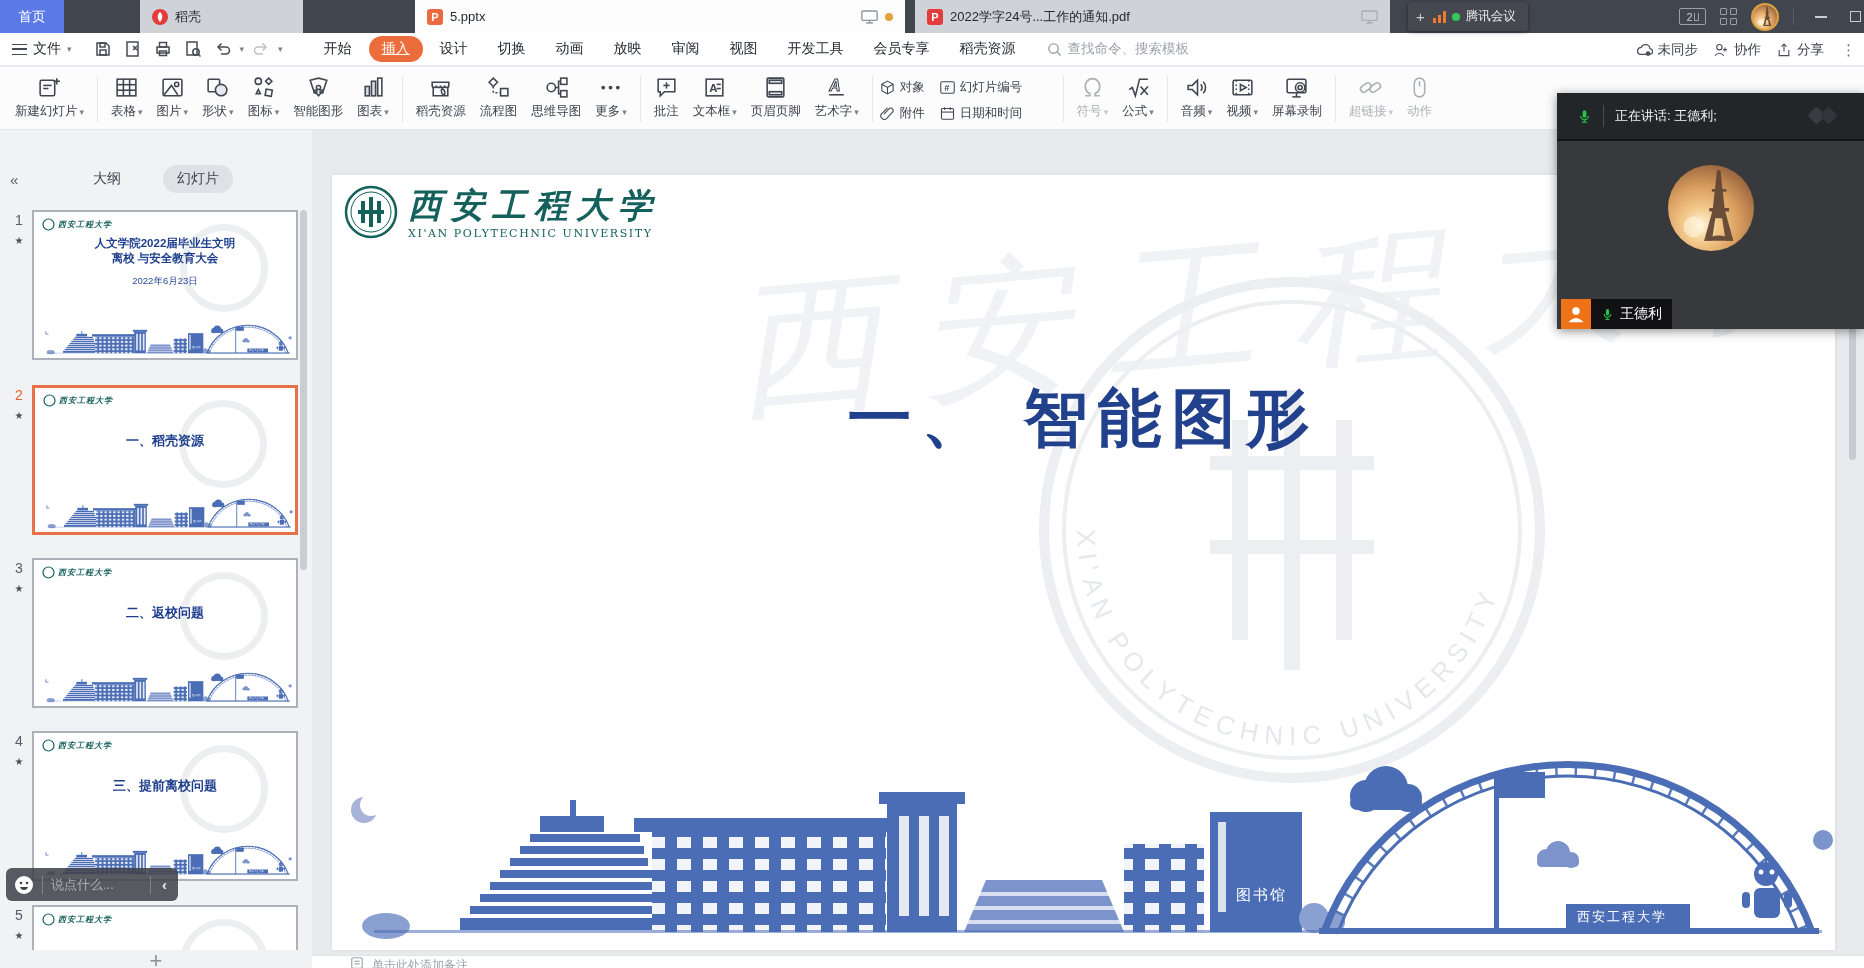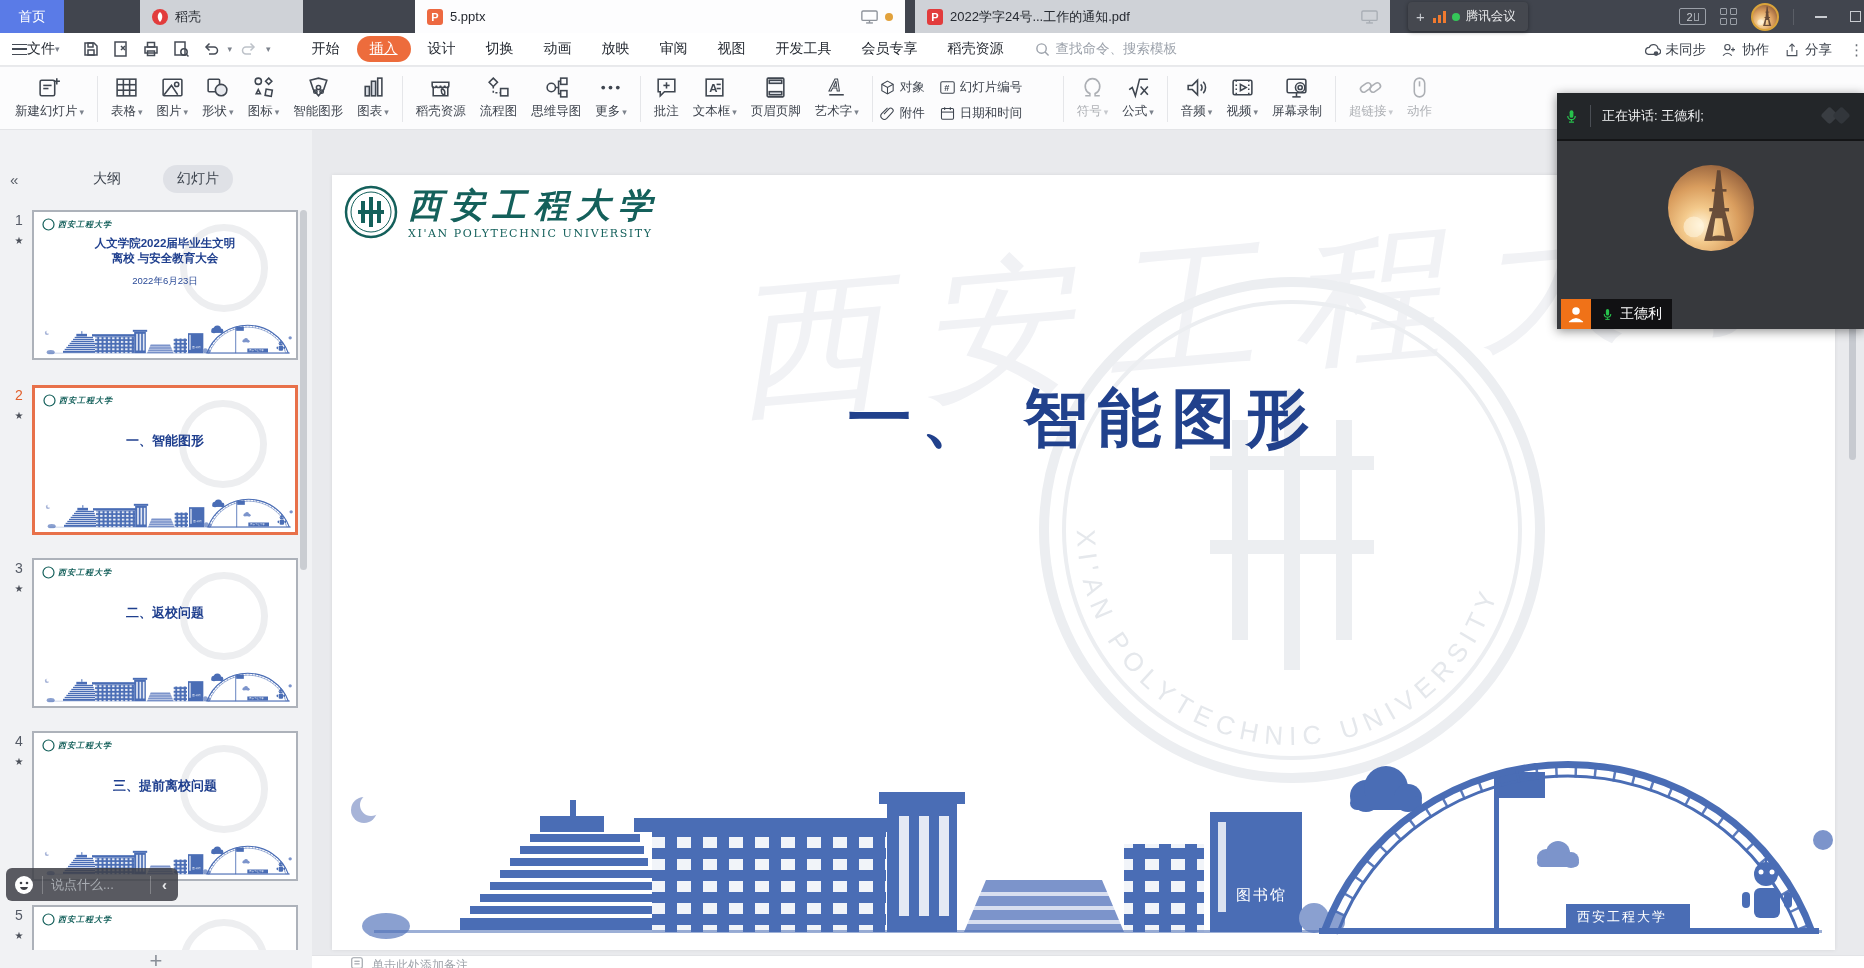--- a/index.html
+++ b/index.html
@@ -37,33 +37,33 @@
     background:radial-gradient(circle at 38% 70%, #FFF3D9 0%, #F3C98B 22%, #D99D5E 48%, #A06B42 75%, #6B4730 100%); }
   .avatar svg { position:absolute; inset:0; }
   .tb-divider { width:1px; height:16px; background:#5A5E66; }
   .ctl { color:#C9CCD1; display:flex; align-items:center; justify-content:center; width:26px; height:33px; }
   .min-ic { width:12px; height:2px; background:#C9CCD1; }
   .max-ic { width:11px; height:11px; border:1.5px solid #C9CCD1; }
   .ctl-max { width:14px; overflow:hidden; }
 
   
   .menubar { position:absolute; left:0; top:33px; width:100%; height:33px; background:#fff; border-bottom:1px solid #E8E9EB; display:flex; align-items:center; z-index:20; }
-  .file-btn { display:flex; align-items:center; font-size:14px; color:#262B33; padding:0 10px 0 12px; }
+  .file-btn { display:flex; align-items:center; gap:6px; font-size:14px; color:#262B33; padding:0 10px 0 12px; }
   .burger { width:15px; height:11px; border-top:1.8px solid #454B55; border-bottom:1.8px solid #454B55; position:relative; }
   .burger:before { content:""; position:absolute; left:0; right:0; top:3.4px; height:1.8px; background:#454B55; }
   .chev { font-size:9px; color:#7C828C; }
   .qa-group { display:flex; align-items:center; gap:4px; margin:0 6px 0 8px; }
   .qa-btn { width:26px; height:26px; display:flex; align-items:center; justify-content:center; border-radius:3px; }
   .qa-btn svg { stroke:#454B55; fill:none; stroke-width:1.5; }
   .qa-btn.disabled svg { stroke:#BDC2C9; }
   .menu-tabs { display:flex; align-items:center; gap:4px; margin-left:22px; }
   .mtab { font-size:14px; color:#262B33; padding:4px 13px; border-radius:15px; white-space:nowrap; }
   .mtab.active { background:#ED6C3C; color:#fff;text-decoration:underline; }
   .menu-search { display:flex; align-items:center; gap:6px; margin-left:18px; color:#9CA2AB; font-size:13.5px; }
-  .mb-right { position:absolute; right:0; top:0; height:33px; display:flex; align-items:center; gap:15px; font-size:13.5px; color:#3E444E; }
+  .mb-right { position:absolute; right:8px; top:0; height:33px; display:flex; align-items:center; gap:15px; font-size:13.5px; color:#3E444E; }
   .mb-item { display:flex; align-items:center; gap:5px; }
   .mb-item svg { stroke:#4A505A; fill:none; stroke-width:1.4; }
   .vdots { color:#6B7077; font-size:15px; letter-spacing:0; margin-left:2px; }
 
   
   .ribbon { position:absolute; left:0; top:67px; width:100%; height:63px; background:#FCFCFD; border-bottom:1px solid #E3E4E7; display:flex; align-items:flex-start; padding-left:8px; z-index:10; overflow:hidden; }
   .rb-item { display:flex; flex-direction:column; align-items:center; gap:3px; padding:8px 7px 4px; border-radius:4px; }
   .rb-item .ric { width:25px; height:25px; }
   .rb-item .ric svg, svg.icsvg { width:100%; height:100%; stroke:#3F4650; fill:none; stroke-width:1.5; }
   .rlb { font-size:12.5px; color:#3E444E; white-space:nowrap; }
@@ -116,21 +116,21 @@
   .canvas-scroll { position:absolute; right:8px; top:50px; width:7px; height:280px; background:#C7CAD0; border-radius:4px; }
 
   
   .chat-bubble { position:absolute; left:6px; top:868px; width:172px; height:33px; background:rgba(62,64,70,.85); border-radius:6px; display:flex; align-items:center; z-index:45; padding:0 8px; }
   .chat-divider { width:1px; height:18px; background:rgba(255,255,255,.25); margin:0 8px; }
   .chat-ph { flex:1; font-size:13px; color:#A9ADB3; white-space:nowrap; overflow:hidden; }
   .chat-arrow { color:#E8E9EB; font-size:15px; font-weight:bold; padding:0 3px; }
 
   
   .meeting { position:absolute; left:1557px; top:93px; width:307px; height:236px; z-index:60; box-shadow:0 2px 10px rgba(0,0,0,.45); }
-  .mt-header { height:46px; background:#232629; display:flex; align-items:center; padding:0 7px; }
+  .mt-header { height:46px; background:#232629; display:flex; align-items:center; padding:0 20px; }
   .mt-div { width:1px; height:22px; background:#4A4E54; margin:0 11px; }
   .mt-speaking { font-size:13px; color:#F2F3F4; flex:1; white-space:nowrap; overflow:hidden; }
   .mt-logo { width:40px; height:22px; position:relative; flex:0 0 auto; }
   .mt-logo i { position:absolute; top:4px; width:13px; height:13px; background:#393D42; border-radius:3px; transform:rotate(45deg); }
   .mt-logo i:first-child { left:6px; }
   .mt-logo i:last-child { left:18px; background:#32363B; }
   .mt-body { position:relative; height:190px; background:#37393D; border-top:2px solid #141517; }
   .mt-avatar { position:absolute; left:50%; top:24px; transform:translateX(-50%); width:86px; height:86px; border-radius:50%; overflow:hidden;
     background:radial-gradient(circle at 38% 70%, #FFF3D9 0%, #F3C98B 22%, #D99D5E 48%, #A06B42 75%, #6B4730 100%); }
   .mt-avatar svg { position:absolute; inset:0; }
@@ -735,21 +735,21 @@
           <div class="thumb-row" style="top: 255px;">
             <div class="tnum sel">2<span class="tstar">★</span></div>
             <div class="thumb selected">
               <div class="mini-ring"></div>
               <div class="mini-logo">
                 <svg width="13" height="13">
                   <circle cx="6.5" cy="6.5" r="5.5" fill="none" stroke="#14605B" stroke-width="1.2"></circle>
                 </svg>
                 <span>西安工程大学</span>
               </div>
-              <div class="mini-title">一、智能图形</div>
+              <div class="mini-title">一、稻壳资源</div>
               <svg class="mini-campus" viewBox="0 0 1500 220">
                 <use href="#campus"></use>
               </svg>
             </div>
           </div>
           <div class="thumb-row" style="top: 428px;">
             <div class="tnum">3<span class="tstar">★</span></div>
             <div class="thumb">
               <div class="mini-ring"></div>
               <div class="mini-logo">

